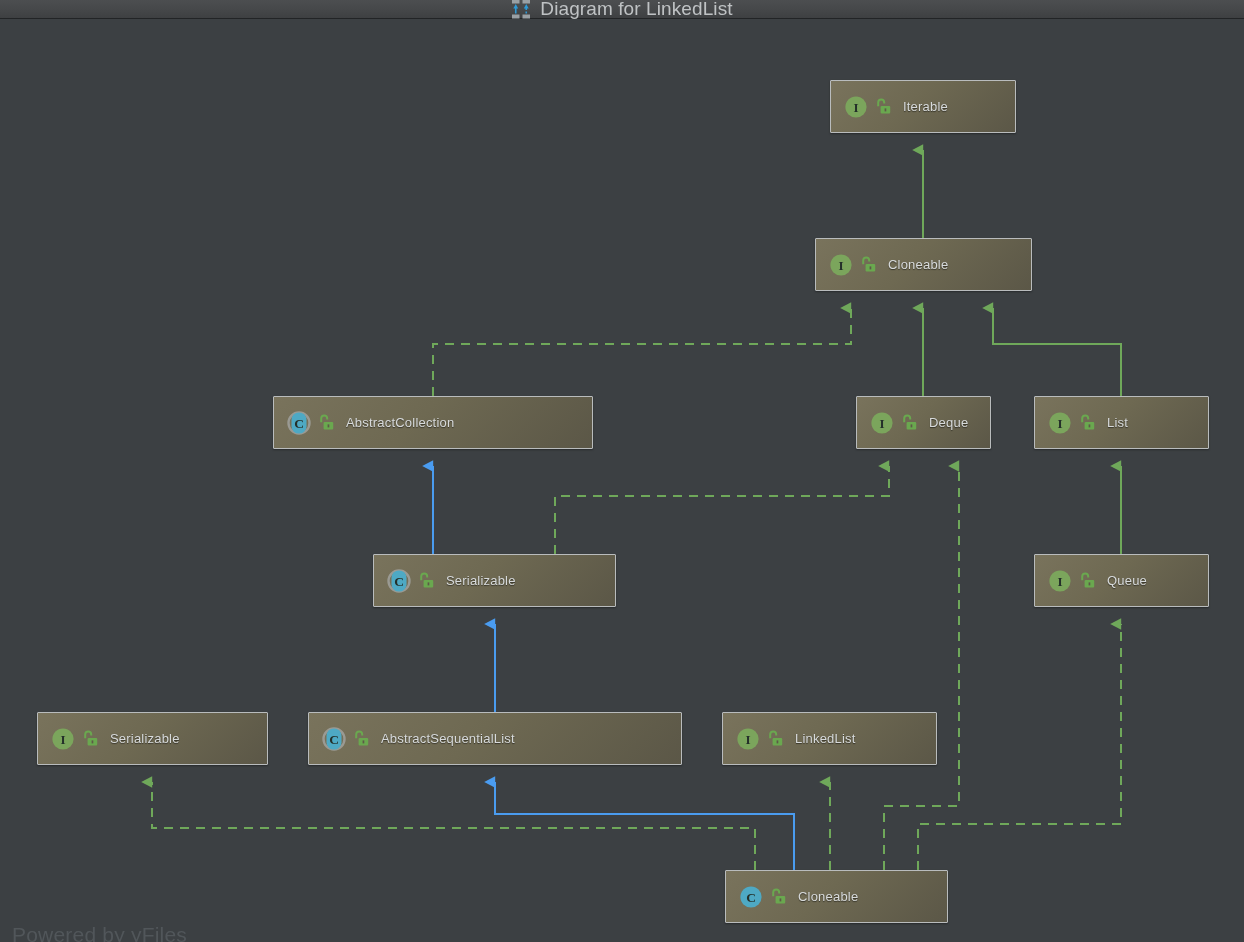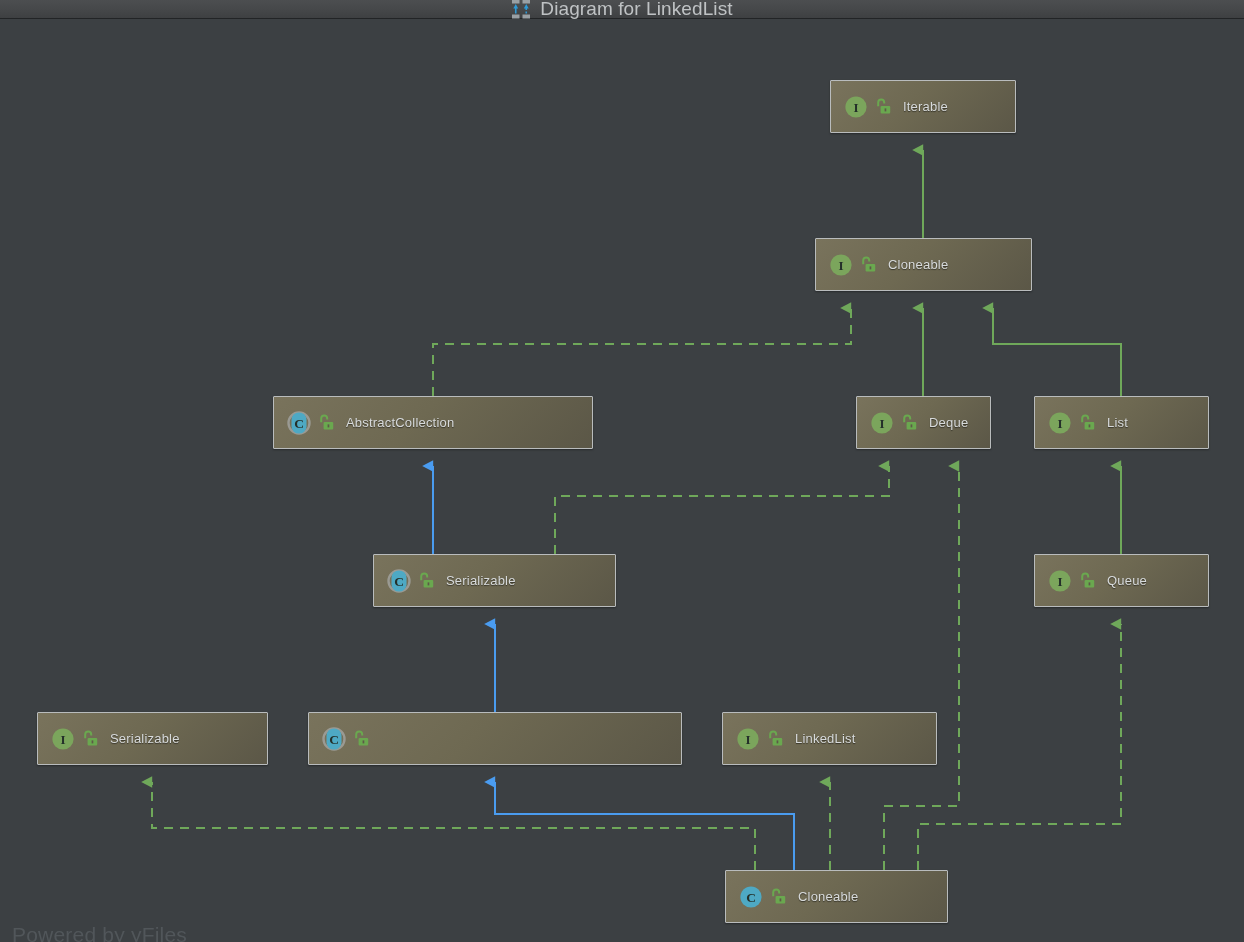--- a/index.html
+++ b/index.html
@@ -323,20 +323,21 @@
             </svg>
           </span>
           <span>
             <svg viewBox="0 0 17 17" class="lock-icon">
               <path d="M3.2 8.2 L3.2 4.6 A3 3 0 0 1 9.2 4.6 L9.2 5.6" fill="none" stroke="#6aa84f" stroke-width="2"></path>
               <rect x="5.6" y="8" width="9.6" height="7.6" rx="1.1" fill="#6aa84f"></rect>
               <rect x="9.6" y="10.4" width="1.7" height="3" fill="#5d5a48"></rect>
             </svg>
           </span>
         </span>
+        <span class="node-label">AbstractSequentialList</span>
       </div>
       <div class="node" style="left: 722px; top: 678px; width: 215px;">
         <span class="badges">
           <span>
             <svg viewBox="0 0 24 24" class="kind-icon">
               <circle cx="12" cy="12" r="10.6" fill="#7ba55c"></circle>
               <text x="12" y="17" text-anchor="middle" font-family="&quot;Liberation Serif&quot;, serif" font-size="13" font-weight="bold" fill="#24302a">I</text>
             </svg>
           </span>
           <span>

